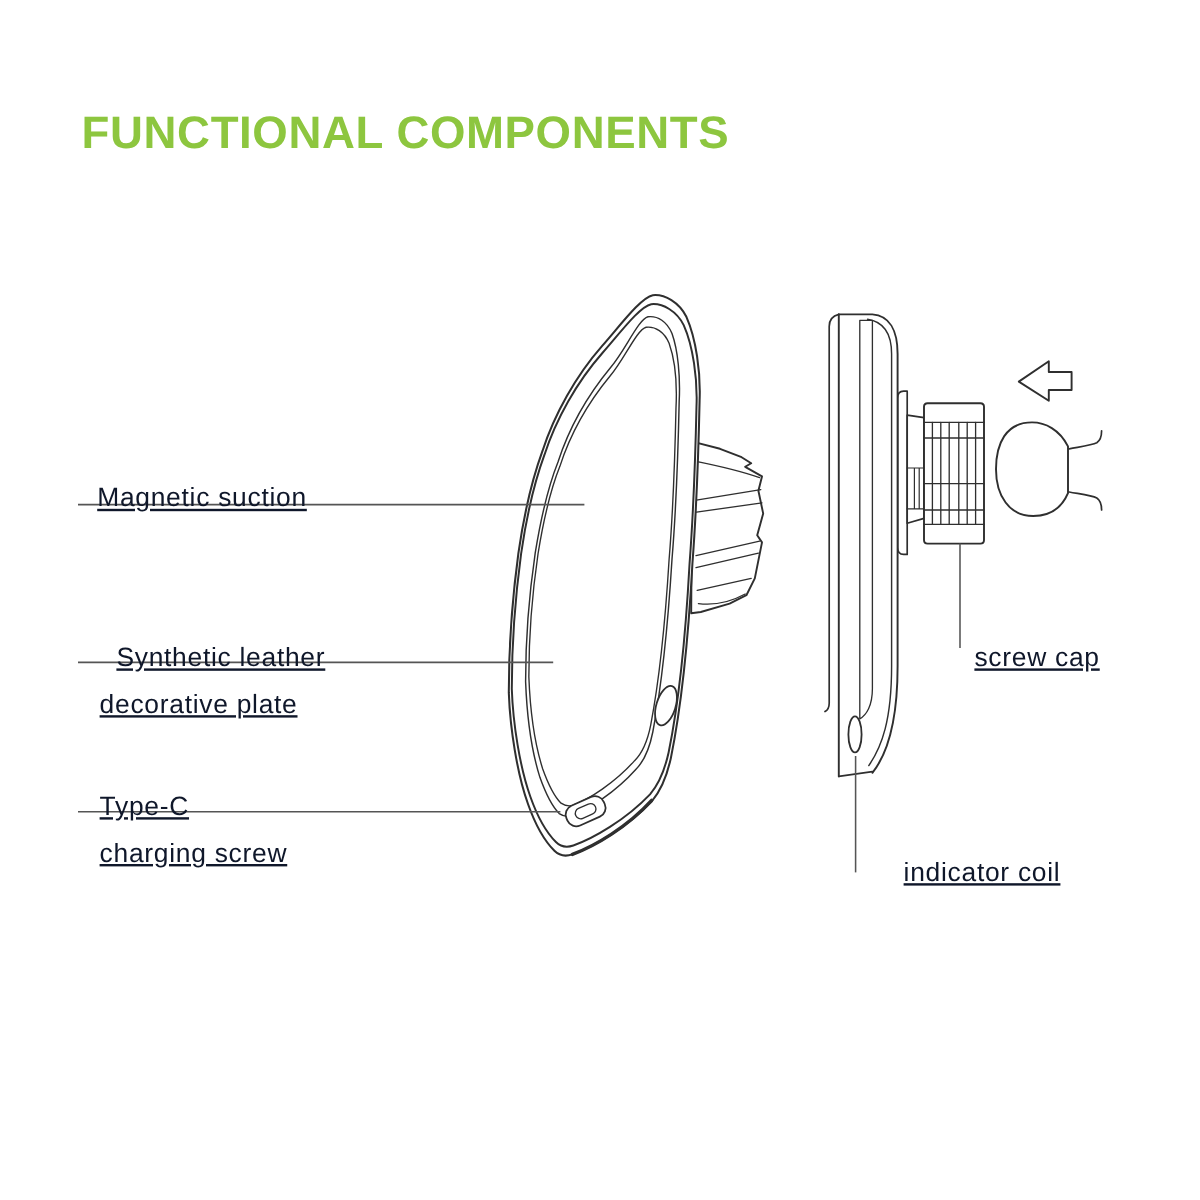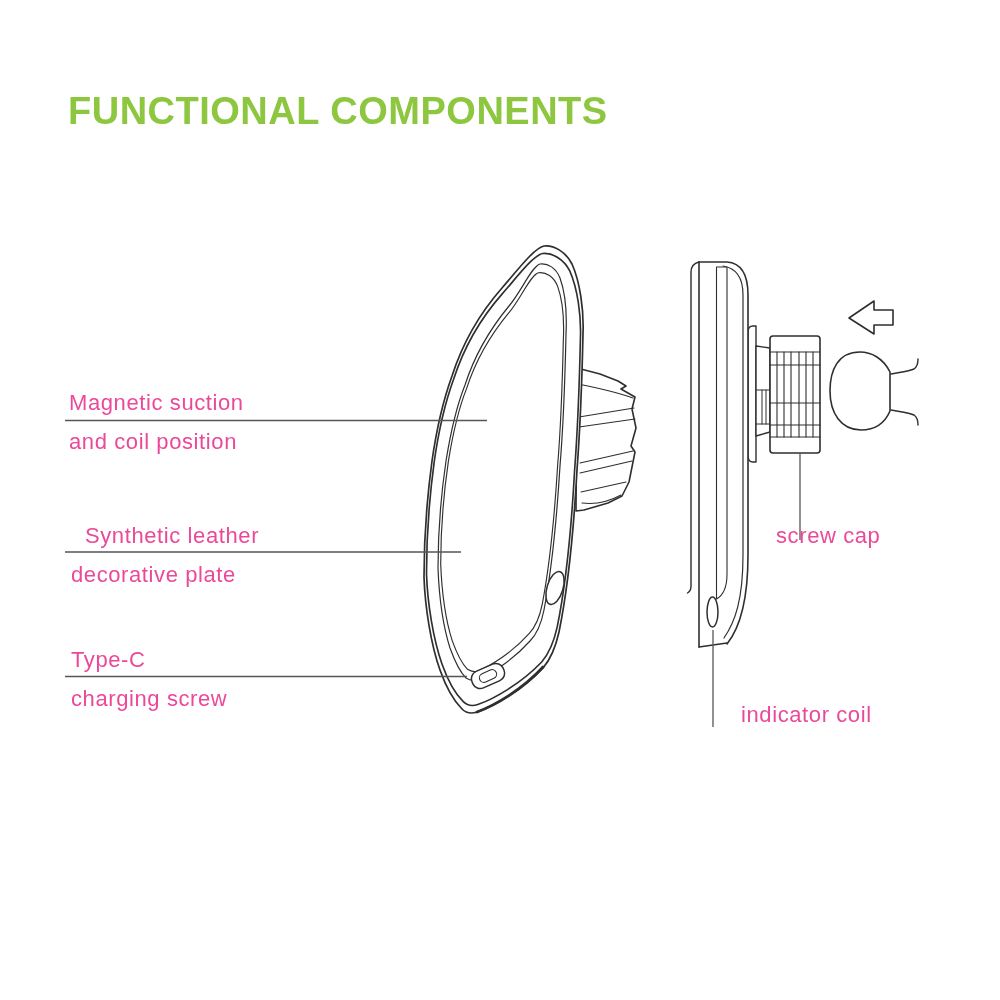--- a/index.html
+++ b/index.html
@@ -6,22 +6,22 @@
   .canvas{
     position:relative;width:1000px;height:1000px;background:#ffffff;
     font-family:"Liberation Sans", sans-serif;overflow:hidden;
   }
   .page-title{
     position:absolute;left:68px;top:90px;margin:0;
     font-size:38px;font-weight:700;letter-spacing:.5px;
     color:#8dc63f;white-space:nowrap;
   }
   .callout{
-    position:absolute;margin:4px;font-size:22px;font-weight:400;
-    letter-spacing:.6px;color:#ec4899;white-space:nowrap;line-height:1.2;
+    position:absolute;margin:16px;font-size:22px;font-weight:400;
+    letter-spacing:.6px;color:#0f172a;white-space:nowrap;line-height:1.2;text-decoration:underline;
   }
   svg.artwork{position:absolute;left:0;top:0;}
   .ln{stroke:#2f2f2f;fill:none;stroke-linecap:round;stroke-linejoin:round;}
   .fillw{fill:#ffffff;}
   .leader{stroke:#555555;stroke-width:1.3;fill:none;}
 </style>
 </head>
 <body>
 
 <div class="canvas">
@@ -108,25 +108,24 @@
     <g>
       <path class="leader" d="M65,420.5 H487"></path>
       <path class="leader" d="M65,552 H461"></path>
       <path class="leader" d="M65,676.5 H467"></path>
       <path class="leader" d="M800,453 V540"></path>
       <path class="leader" d="M713,630 V727"></path>
     </g>
   </svg>
 
   <p class="callout" style="left:65px;top:386px">Magnetic suction</p>
-  <p class="callout" style="left:65px;top:425px">and coil position</p>
 
   <p class="callout" style="left:81px;top:519px">Synthetic leather</p>
   <p class="callout" style="left:67px;top:558px">decorative plate</p>
 
   <p class="callout" style="left:67px;top:643px">Type-C</p>
   <p class="callout" style="left:67px;top:682px">charging screw</p>
 
-  <p class="callout" style="left:772px;top:519px">screw cap</p>
+  <p class="callout" style="left:796px;top:519px">screw cap</p>
 
   <p class="callout" style="left:737px;top:698px">indicator coil</p>
 
 </div>
 
 </body></html>

